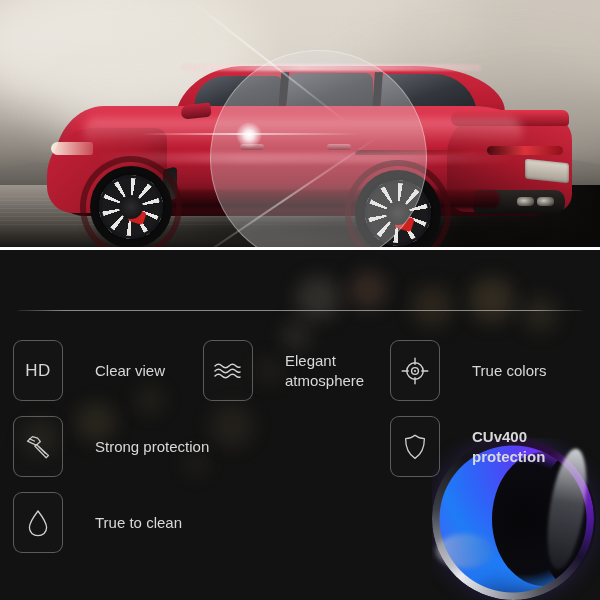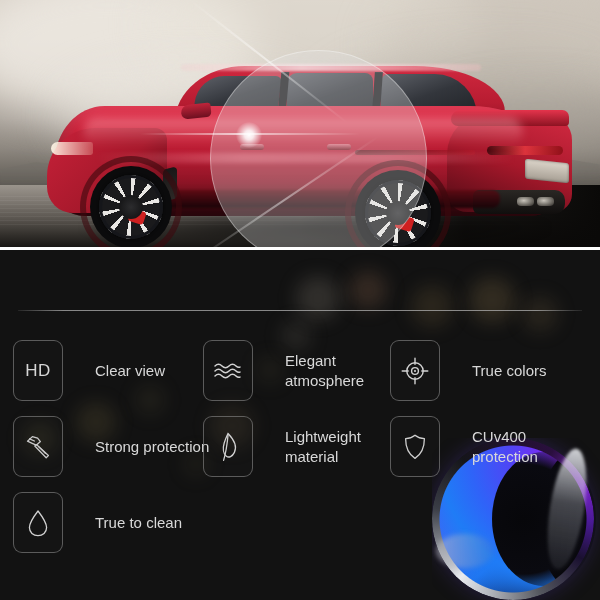--- a/index.html
+++ b/index.html
@@ -428,37 +428,28 @@
         <svg width="30" height="30" viewBox="0 0 30 30" fill="none" stroke="#c9c9c9" stroke-width="1.3" stroke-linejoin="round" stroke-linecap="round">
           <path d="M4.5 9.2 L9.4 4.6 L14.6 6.2 L17.4 9.6 L13.2 13.2 L9.2 11.4 Z"></path>
           <path d="M6.6 6.8 L11.4 9.0"></path>
           <path d="M13.4 12.6 L25.4 23.6 L23.2 25.8 L11.8 14.0 Z"></path>
           <path d="M15.6 14.6 L22.4 21.2"></path>
         </svg>
       </div>
       <div class="flabel">Strong protection</div>
     </div>
 
-    <div class="feat" style="left:203px;top:166px;">
-      <div class="ibox">
-        <svg width="26" height="32" viewBox="0 0 26 32" fill="none" stroke="#d2d2d2" stroke-width="1.3" stroke-linecap="round">
-          <path d="M13 2.5 C19.8 9.5 22 16 19.4 21.4 C17.4 25.6 13.8 27 11.4 25.2 C8.2 22.8 7.6 17.2 9.2 12 C10.2 8.6 11.6 5.4 13 2.5 Z"></path>
-          <path d="M13 4.5 C12.4 11 11.6 19 8.6 29.4"></path>
-        </svg>
-      </div>
-      <div class="flabel">Lightweight material</div>
-    </div>
 
     <div class="feat" style="left:390px;top:166px;">
       <div class="ibox">
         <svg width="26" height="30" viewBox="0 0 26 30" fill="none" stroke="#cfcfcf" stroke-width="1.3" stroke-linejoin="round">
           <path d="M13 3.2 C10 5.6 6.6 6.6 3.6 6.6 C3.6 14.6 5.4 21.6 13 26.4 C20.6 21.6 22.4 14.6 22.4 6.6 C19.4 6.6 16 5.6 13 3.2 Z"></path>
         </svg>
       </div>
-      <div class="flabel" style="max-width:92px;">CUv400 protection</div>
+      <div class="flabel" style="max-width:92px;font-weight:bold;">CUv400 protection</div>
     </div>
 
     <div class="feat" style="left:13px;top:242px;">
       <div class="ibox">
         <svg width="24" height="30" viewBox="0 0 24 30" fill="none" stroke="#d2d2d2" stroke-width="1.3" stroke-linejoin="round">
           <path d="M12 3 C12 3 3.4 14.2 3.4 19.6 C3.4 24.4 7.3 27.6 12 27.6 C16.7 27.6 20.6 24.4 20.6 19.6 C20.6 14.2 12 3 12 3 Z"></path>
         </svg>
       </div>
       <div class="flabel">True to clean</div>
     </div>

